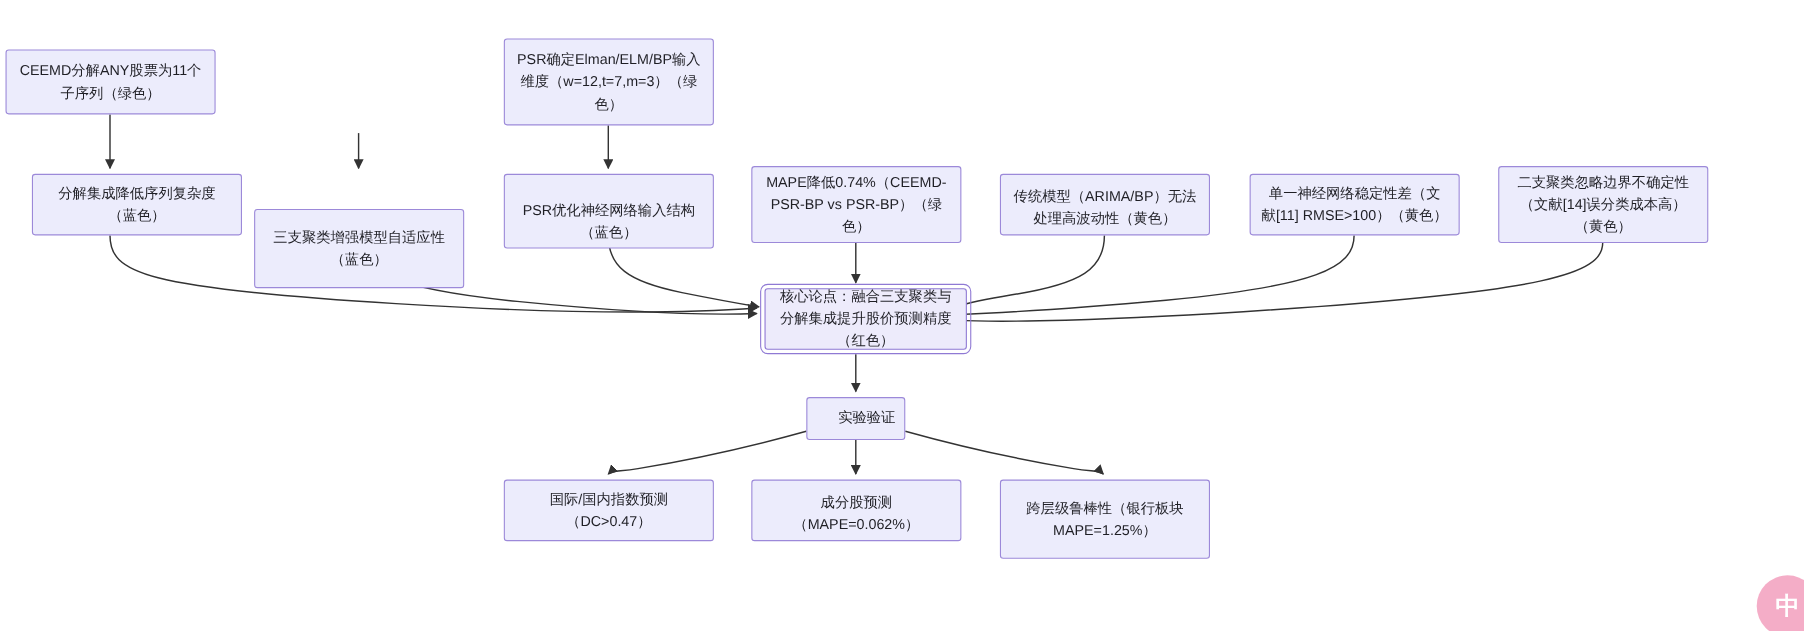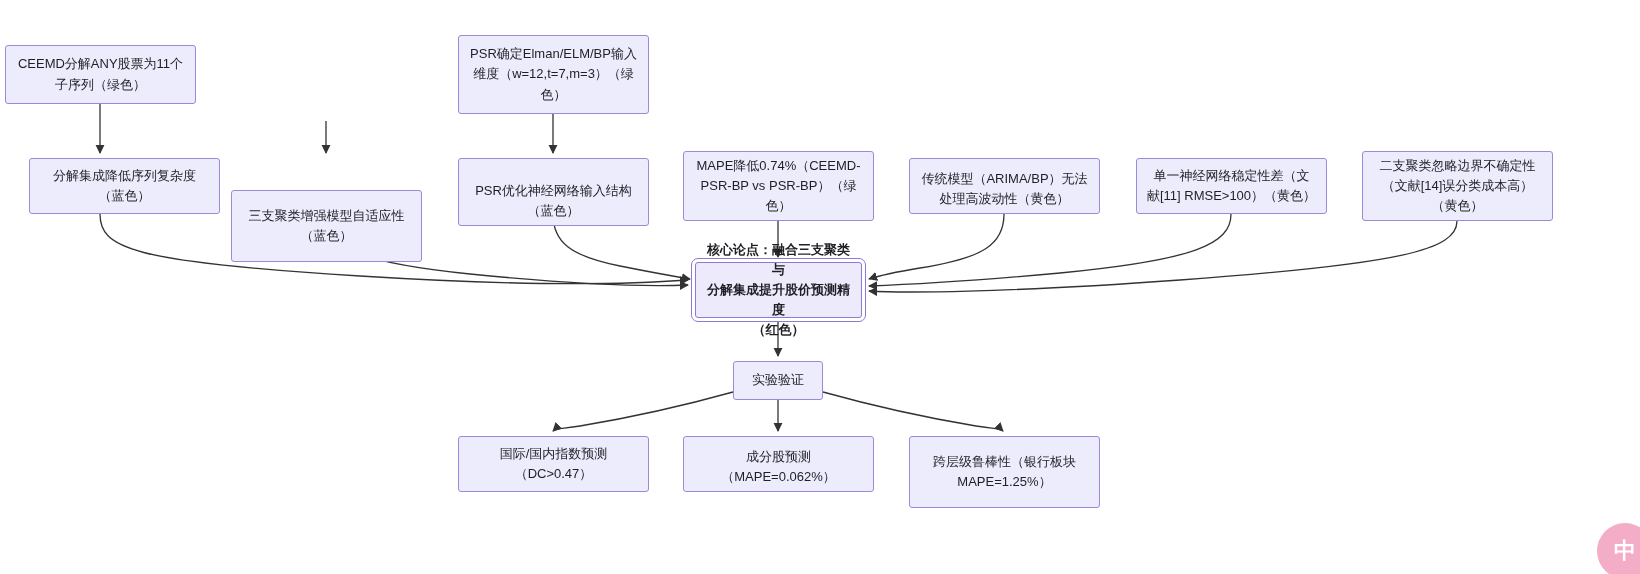--- a/index.html
+++ b/index.html
@@ -135,27 +135,27 @@
   <div class="node" style="left:1136px; top:158px; width:191px; height:56px;">
     <span class="label">单一神经网络稳定性差（文
 献[11] RMSE&gt;100）（黄色）</span>
   </div>
   <div class="node" style="left:1362px; top:151px; width:191px; height:70px;">
     <span class="label">二支聚类忽略边界不确定性
 （文献[14]误分类成本高）
 （黄色）</span>
   </div>
 
-  <div class="node central" style="left:695px; top:262px; width:167px; height:56px;font-weight:bold;">
+  <div class="node central" style="left:695px; top:262px; width:184px; height:56px;">
     <span class="label">核心论点：融合三支聚类与
 分解集成提升股价预测精度
 （红色）</span>
   </div>
 
-  <div class="node" style="left:733px; top:361px; width:90px; height:39px;">
+  <div class="node" style="left:733px; top:361px; width:90px; height:39px;text-align:right;">
     <span class="label">实验验证</span>
   </div>
 
   <div class="node" style="left:458px; top:436px; width:191px; height:56px;">
     <span class="label">国际/国内指数预测
 （DC&gt;0.47）</span>
   </div>
   <div class="node" style="left:683px; top:436px; width:191px; height:56px;align-items:flex-end;">
     <span class="label">成分股预测
 （MAPE=0.062%）</span>

